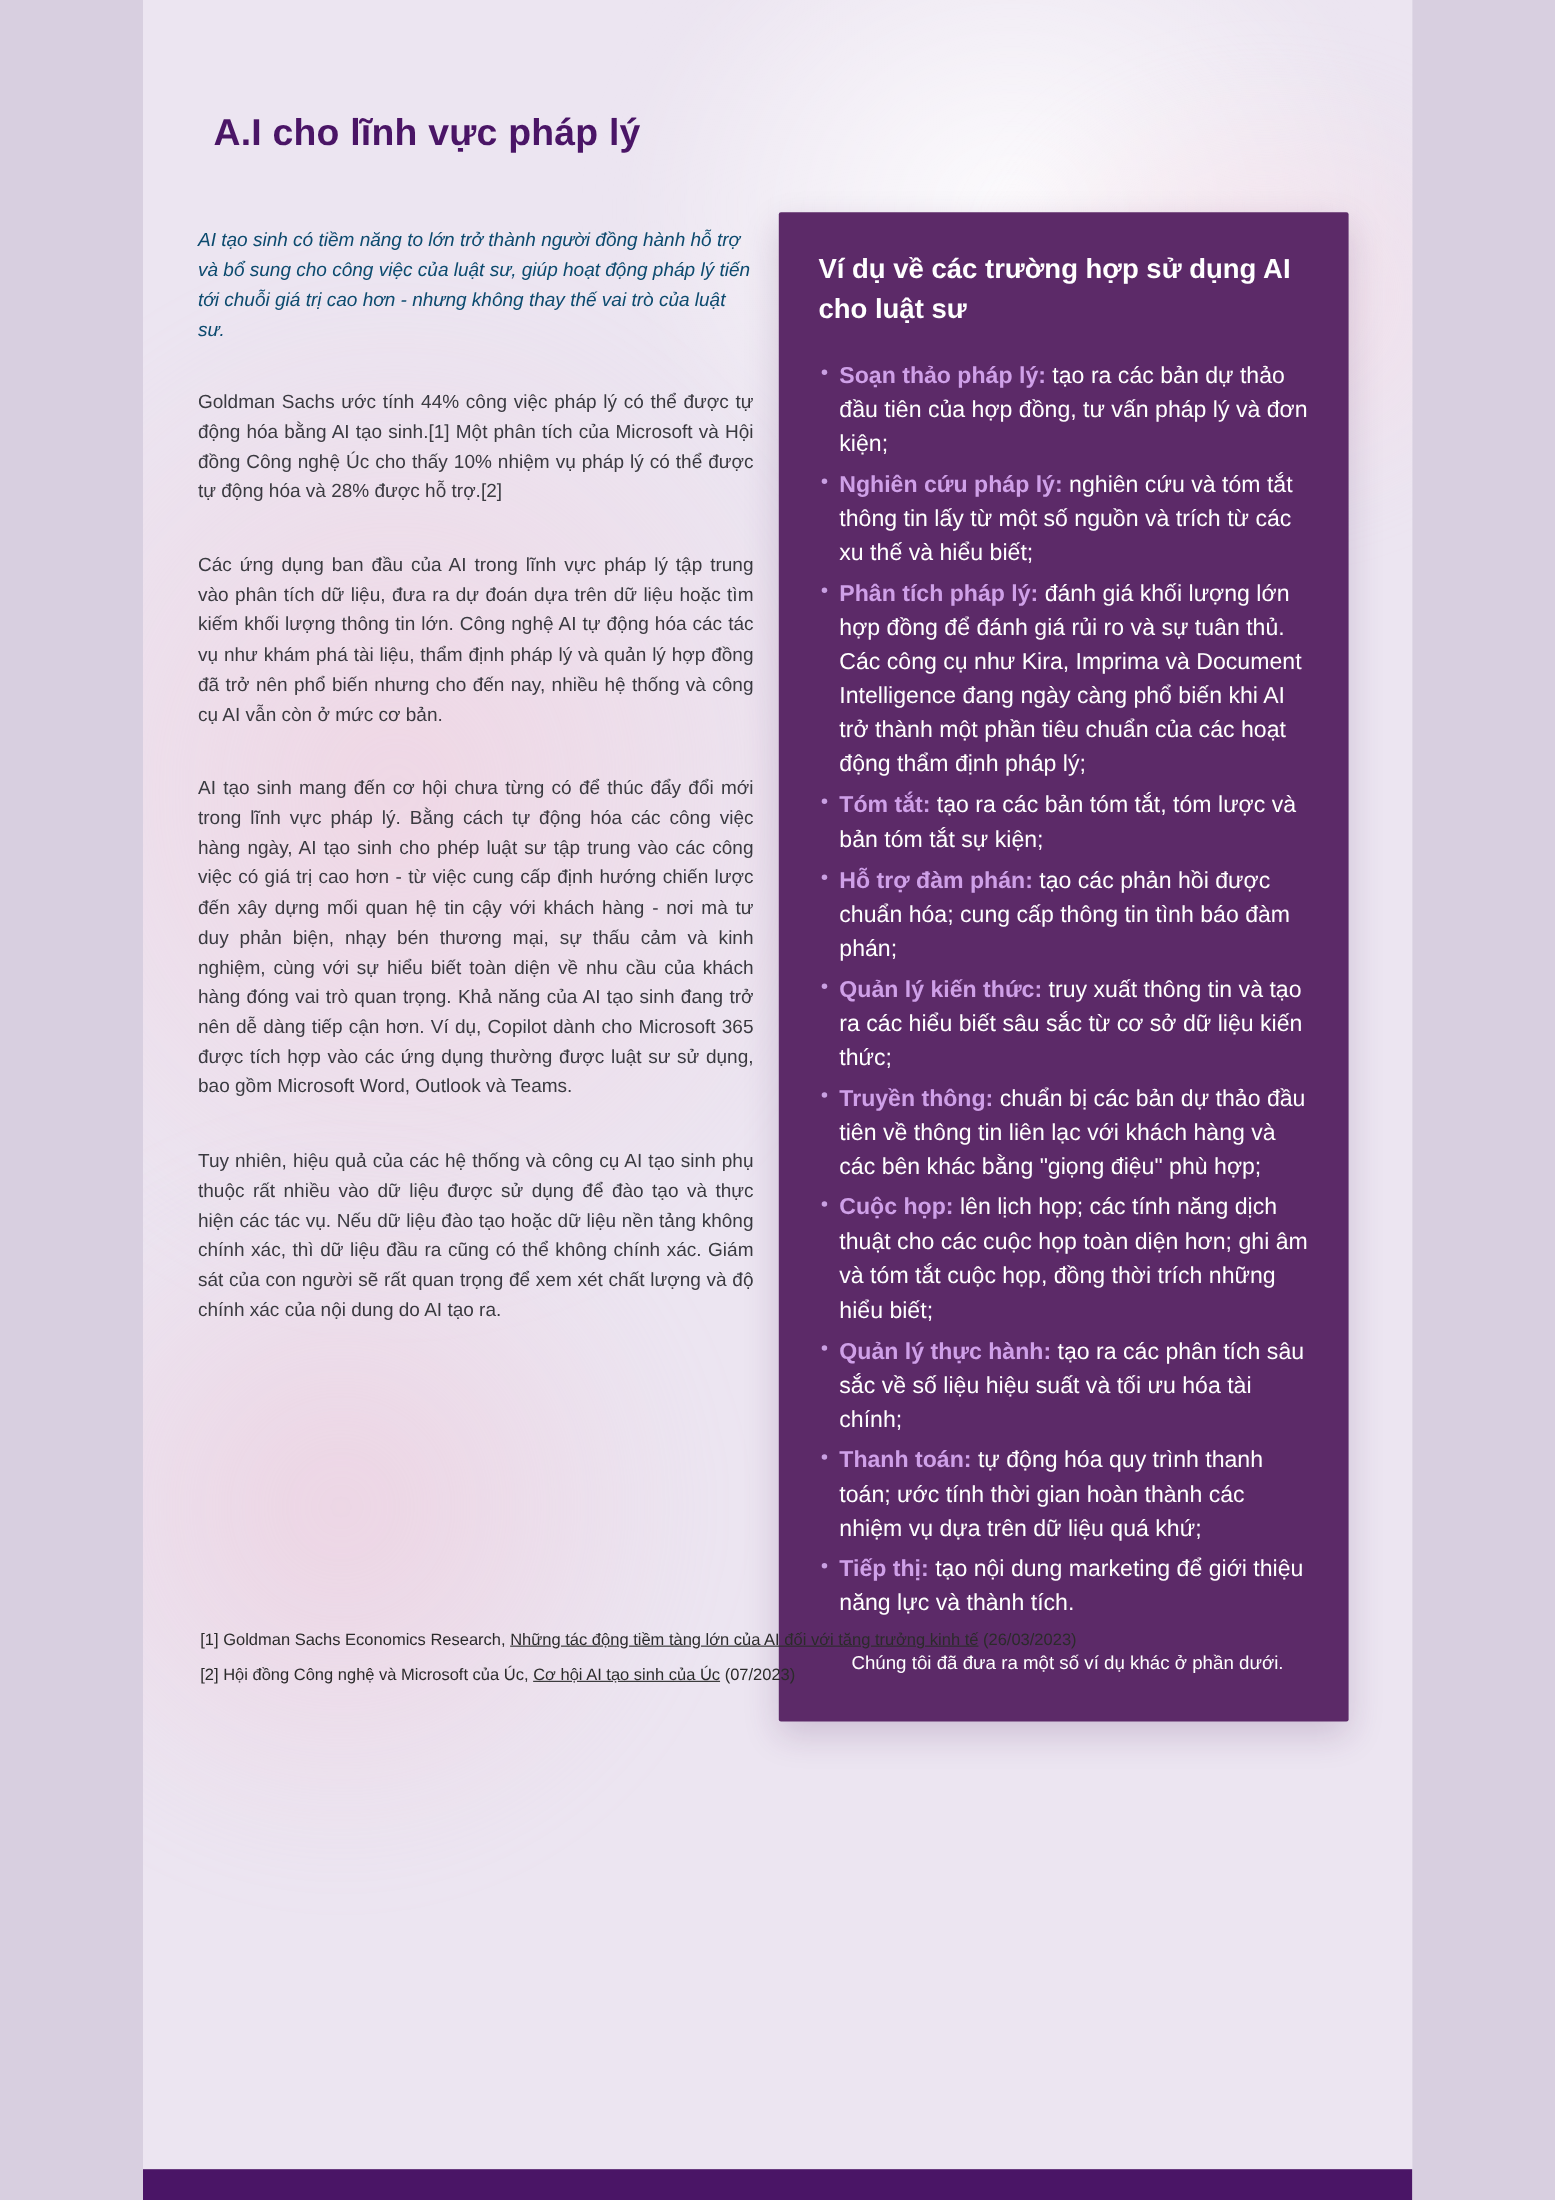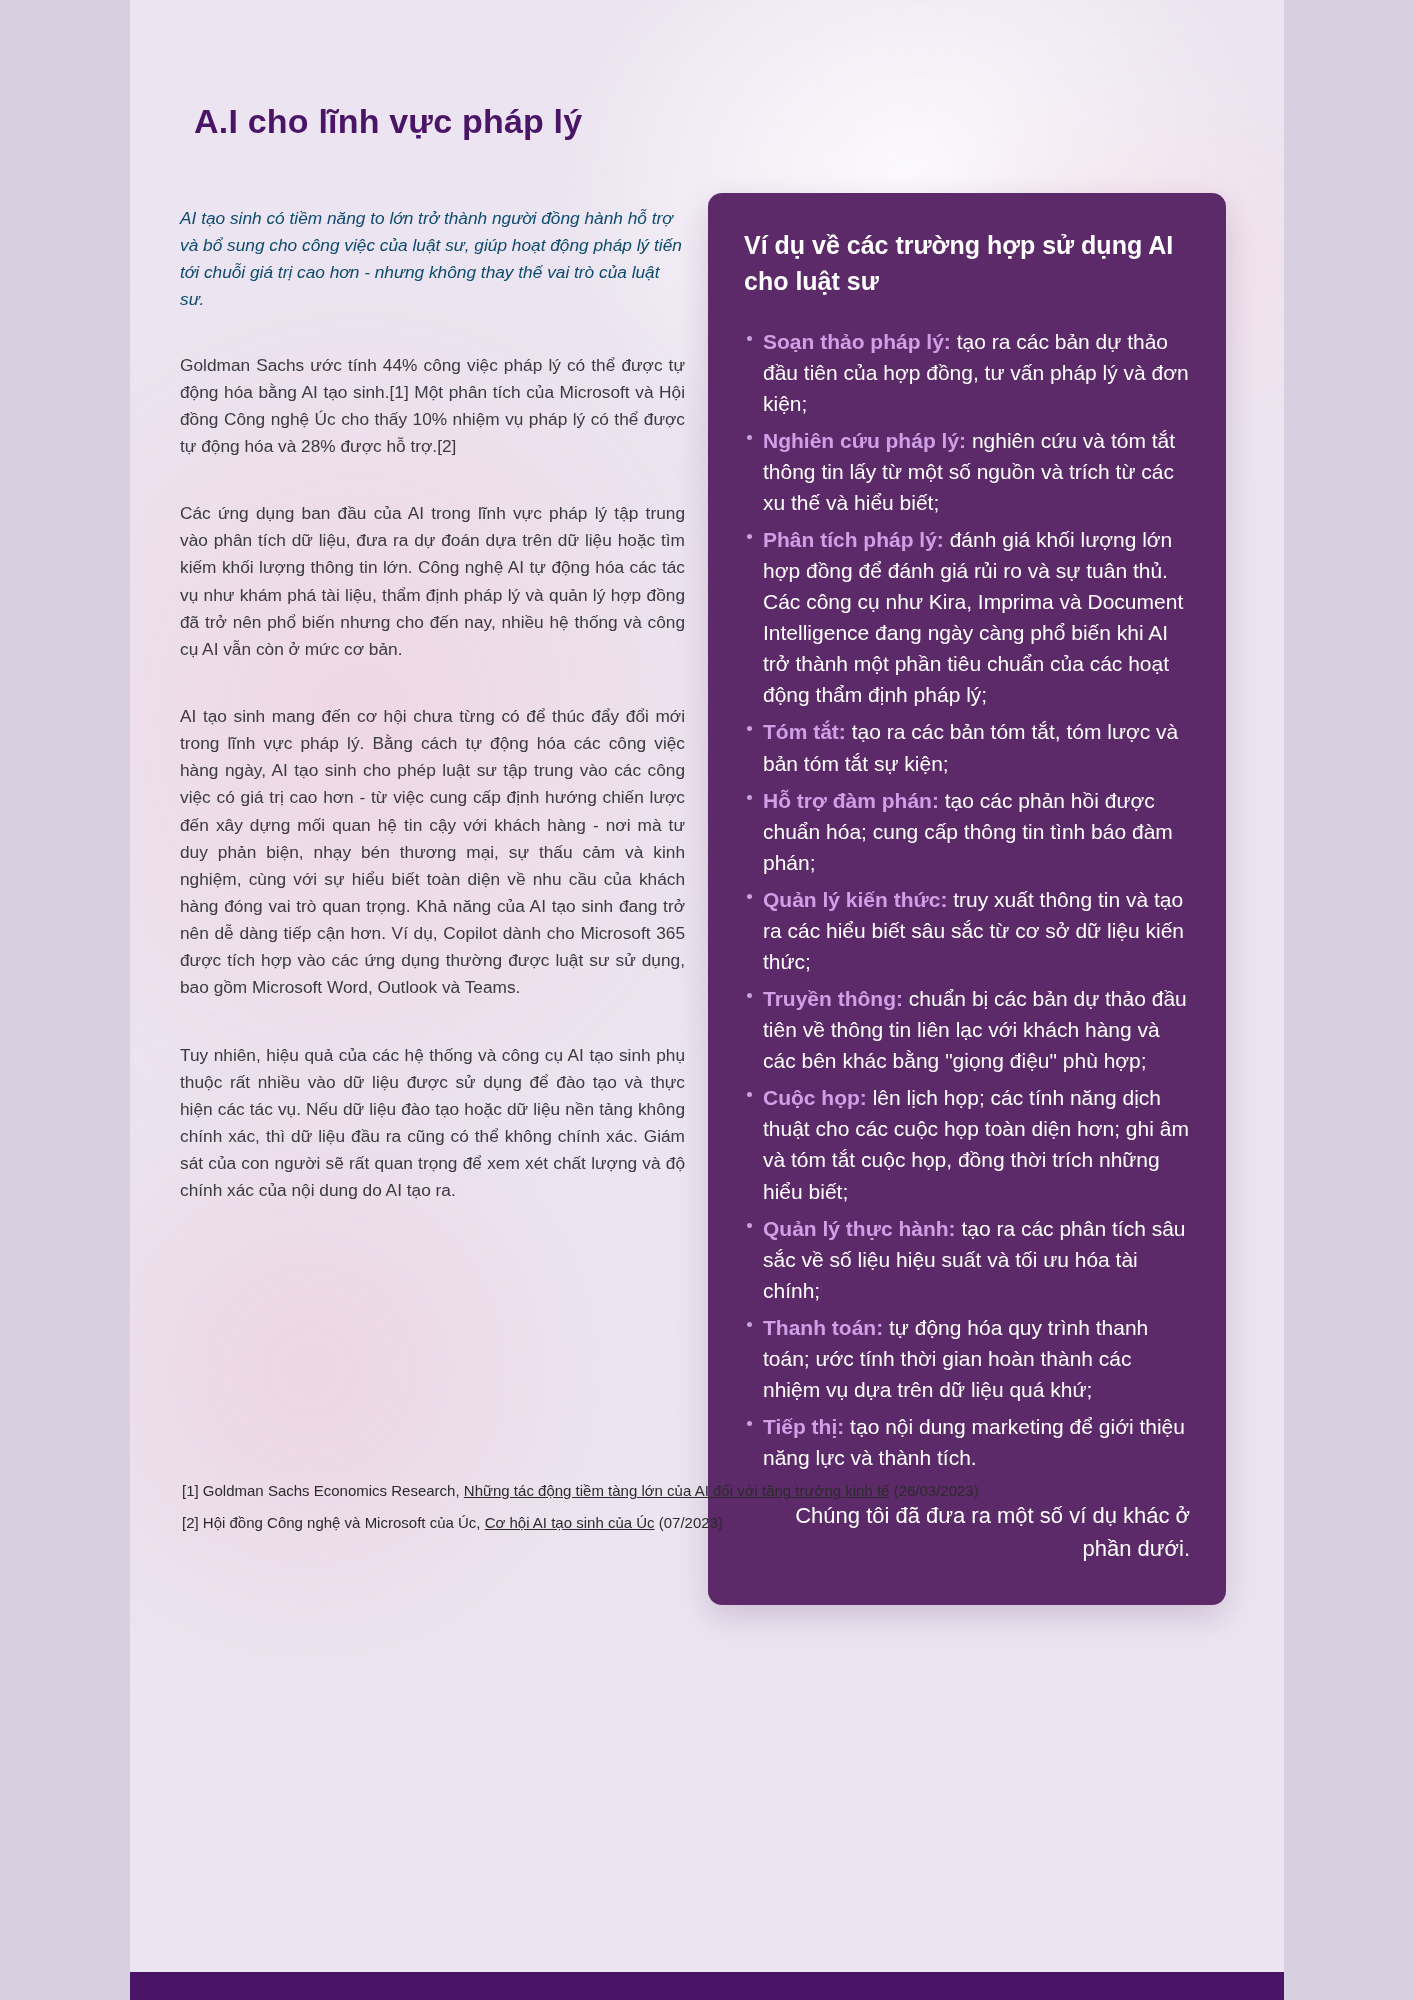--- a/index.html
+++ b/index.html
@@ -61,21 +61,21 @@
     margin-bottom: 40px;
   }
   .left-col p.body-p:last-child { margin-bottom: 0; }
 
   .panel {
     width: 518px;
     min-height: 1197px;
     background: #5c2a68;
     color: #ffffff;
     padding: 34px 36px 40px 36px;
-    border-radius: 14px;
+    border-radius: 2px;
     box-shadow: 0 12px 32px rgba(70, 30, 90, 0.18);
   }
   .panel-title {
     font-size: 25px;
     font-weight: bold;
     line-height: 1.45;
     margin-bottom: 26px;
     color: #ffffff;
   }
   .usecase-list { list-style: none; }
@@ -91,24 +91,23 @@
     left: 3px;
     top: 10px;
     width: 5px;
     height: 5px;
     border-radius: 50%;
     background: #c9a0e2;
   }
   .lead { font-weight: bold; color: #cfa0e8; }
   .panel-closing {
     margin-top: 26px;
-    font-size: 22px;
+    font-size: 17px;
     line-height: 1.5;
     text-indent: 30px;
-    text-align: right;
   }
 
   .footnotes {
     position: absolute;
     left: 52px;
     top: 1482px;
     z-index: 1;
     font-size: 15px;
     color: #2b2b2b;
   }

